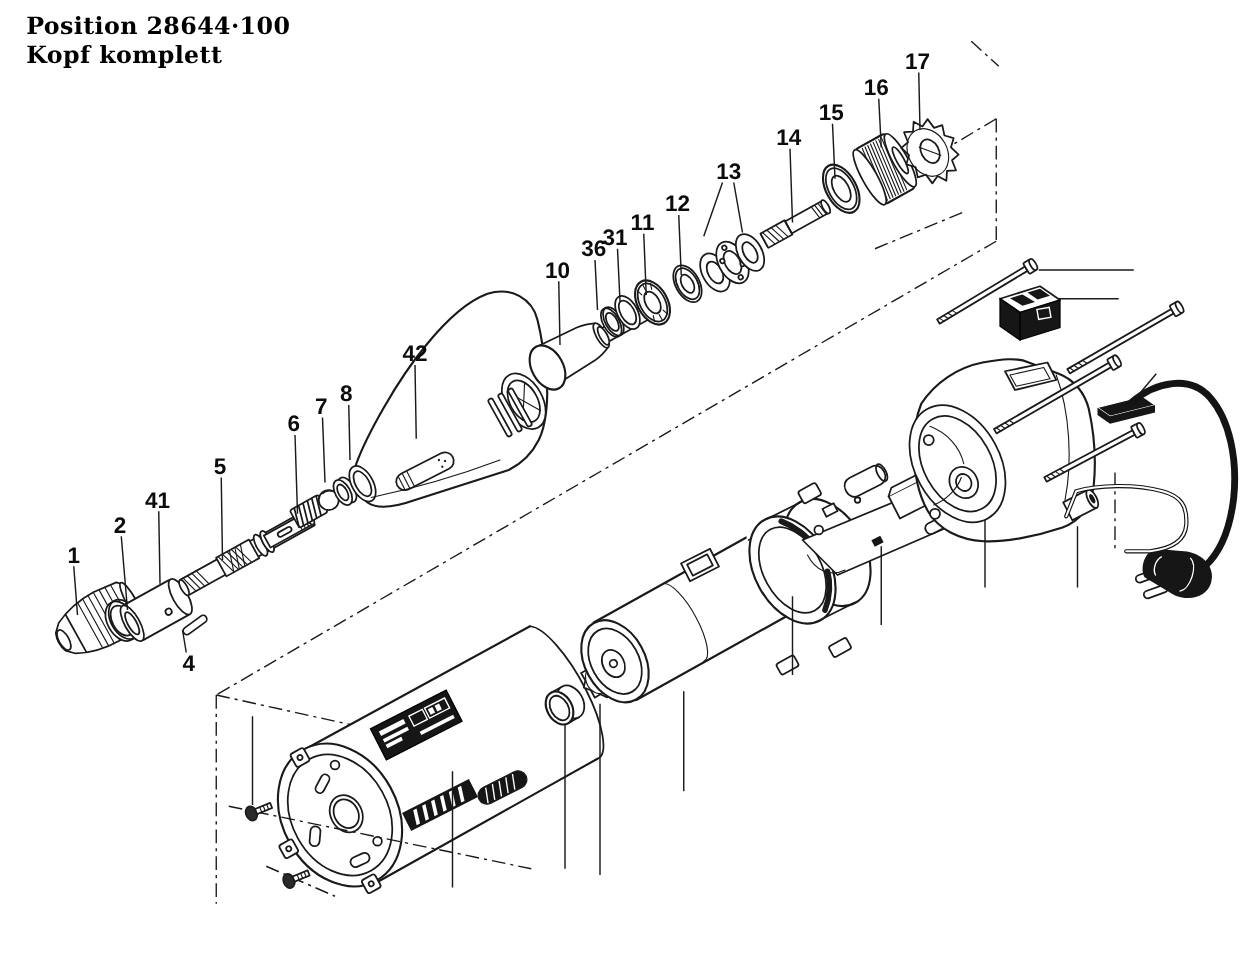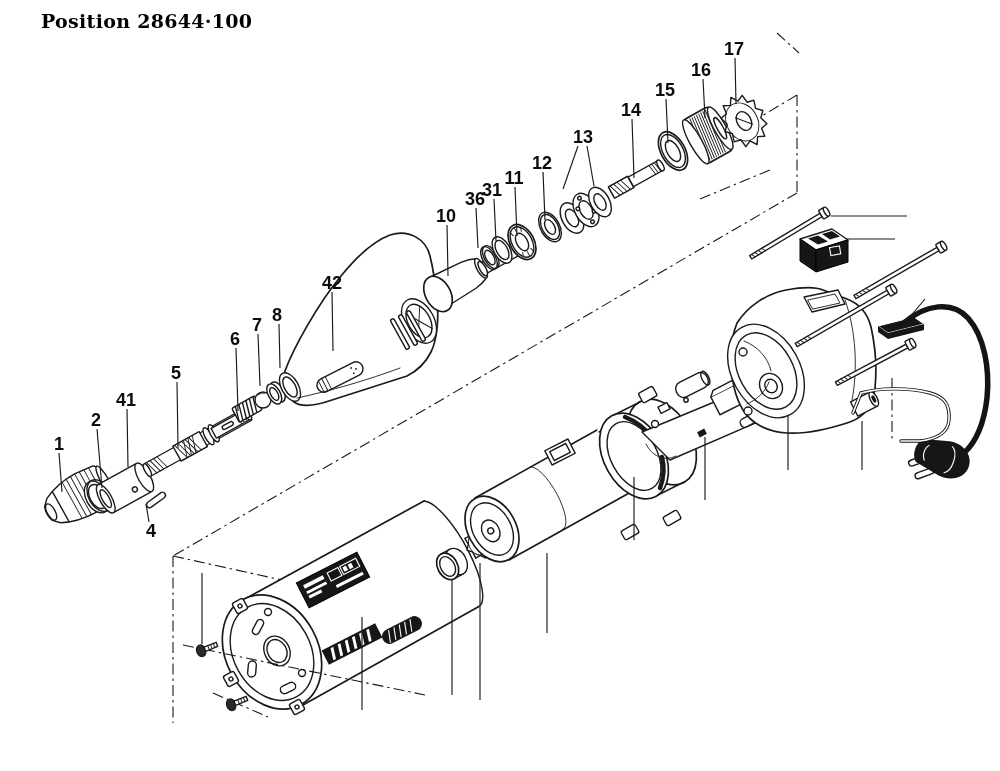--- a/index.html
+++ b/index.html
@@ -1,18 +1,18 @@
 <!DOCTYPE html>
 <html><head>
 <meta charset="utf-8">
 <style>
   html,body{margin:0;padding:0;background:#fff;}
   .stage{position:relative;width:1000px;height:771px;background:#fff;overflow:hidden;}
   .title{position:absolute;left:21px;top:10px;font-family:"DejaVu Serif","Liberation Serif",serif;
-         font-weight:700;font-size:19px;line-height:23px;color:#000;letter-spacing:.3px;margin-left:20px;}
+         font-weight:700;font-size:19px;line-height:23px;color:#000;letter-spacing:.3px;}
   svg{position:absolute;left:0;top:0;}
   .ln{fill:none;stroke:#1a1a1a;stroke-width:1.4;stroke-linecap:round;stroke-linejoin:round;}
   .fw{fill:#fff;}
   .fd{fill:#161616;}
   .thin{stroke-width:.9;}
   .sw2{stroke-width:1.7;}
   .dd{fill:none;stroke:#1a1a1a;stroke-width:1.1;stroke-dasharray:11 4 2.5 4;}
   .ldr{stroke:#1a1a1a;stroke-width:1.15;fill:none;}
   .wht{stroke:#fff;fill:none;stroke-width:1.1;}
   text.callout{font-family:"Liberation Sans","DejaVu Sans",sans-serif;font-weight:bold;
@@ -565,14 +565,15 @@
         <text x="665" y="96" class="callout">15</text>
         <line x1="703" y1="79" x2="705" y2="118" class="ldr"></line>
         <text x="701" y="76" class="callout">16</text>
         <line x1="735" y1="58" x2="736" y2="104" class="ldr"></line>
         <text x="734" y="55" class="callout">17</text>
       </g>
   </svg>
 
   <div class="title">
     <div>Position 28644·100</div>
+    <div>Kopf komplett</div>
   </div>
 </div>
 
 </body></html>

